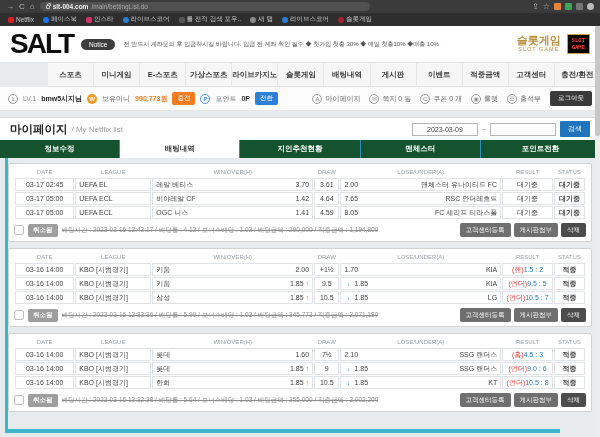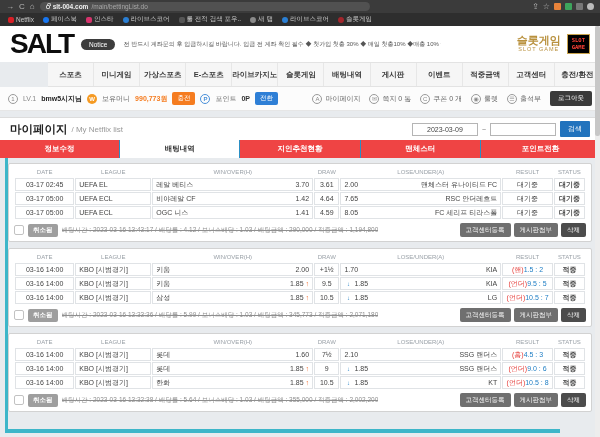--- a/index.html
+++ b/index.html
@@ -57,21 +57,21 @@
   .title-bar { height:23px; background:#fff; border-top:1px solid #dcdcdc; display:flex; align-items:center; padding:0 10px; gap:4px; }
   .pg-title { font-size:11.5px; font-weight:bold; color:#222; }
   .pg-sub { font-size:8px; color:#999; }
   .search-area { margin-left:auto; display:flex; align-items:center; gap:4px; }
   .date-box { width:66px; height:13px; border:1px solid #b5b5b5; background:#fff; font-size:7px; color:#444; display:flex; align-items:center; justify-content:center; }
   .tilde { font-size:7px; color:#777; }
   .btn-search { background:#2273bd; color:#fff; font-size:7px; padding:3px 8px; border-radius:1px; cursor:pointer; }
 
   
   .tabs { height:18px; display:flex; }
-  .tab { flex:1; background:#ef4444; color:#fff; font-size:7.5px; font-weight:bold; display:flex; align-items:center; justify-content:center; border-right:1px solid #2b8fc4; cursor:pointer; }
+  .tab { flex:1; background:#14532d; color:#fff; font-size:7.5px; font-weight:bold; display:flex; align-items:center; justify-content:center; border-right:1px solid #2b8fc4; cursor:pointer; }
   .tab:last-child { border-right:none; }
   .tab.active { background:#ffffff; color:#333; }
 
   
   .content { padding:5px 8px 0 8px; position:relative; }
   .card { background:#fff; border:1px solid #d2d2d2; border-radius:2px; padding:2px 5px 4px 5px; margin-bottom:6px; }
   table.bet { width:100%; border-collapse:separate; border-spacing:1px; table-layout:fixed; }
   table.bet th { font-size:6px; color:#9aa1a8; font-weight:normal; height:10px; padding:0; white-space:nowrap; }
   table.bet td { background:#fff; border:1px solid #e0e3e6; height:13px; font-size:7px; color:#444; padding:0 3px; overflow:hidden; white-space:nowrap; }
   td.c { text-align:center; }
@@ -163,22 +163,22 @@
     <span class="notice-text">전 반드시 계좌문의 후 입금하시길 바랍니다. 입금 전 계좌 확인 필수 ◆ 첫가입 첫충 30% ◆ 매일 첫충10% ◆매충 10% ◆ 모든 게임 이용전 공지사항 내 게임별 규정사항 필수로 확인해</span>
     <div class="slot-wrap">
       <span class="slot-title"><span>슬롯게임</span><span class="slot-sub">SLOT GAME</span></span>
       <span class="slot-badge"><span>SLOT</span><br><span>GAME</span></span>
     </div>
   </div>
 
   <div class="main-nav">
     <span class="nav-item">스포츠</span>
     <span class="nav-item">미니게임</span>
+    <span class="nav-item">E-스포츠</span>
     <span class="nav-item">가상스포츠</span>
-    <span class="nav-item">E-스포츠</span>
     <span class="nav-item">라이브카지노</span>
     <span class="nav-item">슬롯게임</span>
     <span class="nav-item">배팅내역</span>
     <span class="nav-item">게시판</span>
     <span class="nav-item">이벤트</span>
     <span class="nav-item">적중금액</span>
     <span class="nav-item">고객센터</span>
     <span class="nav-item">충전/환전</span>
   </div>
 

